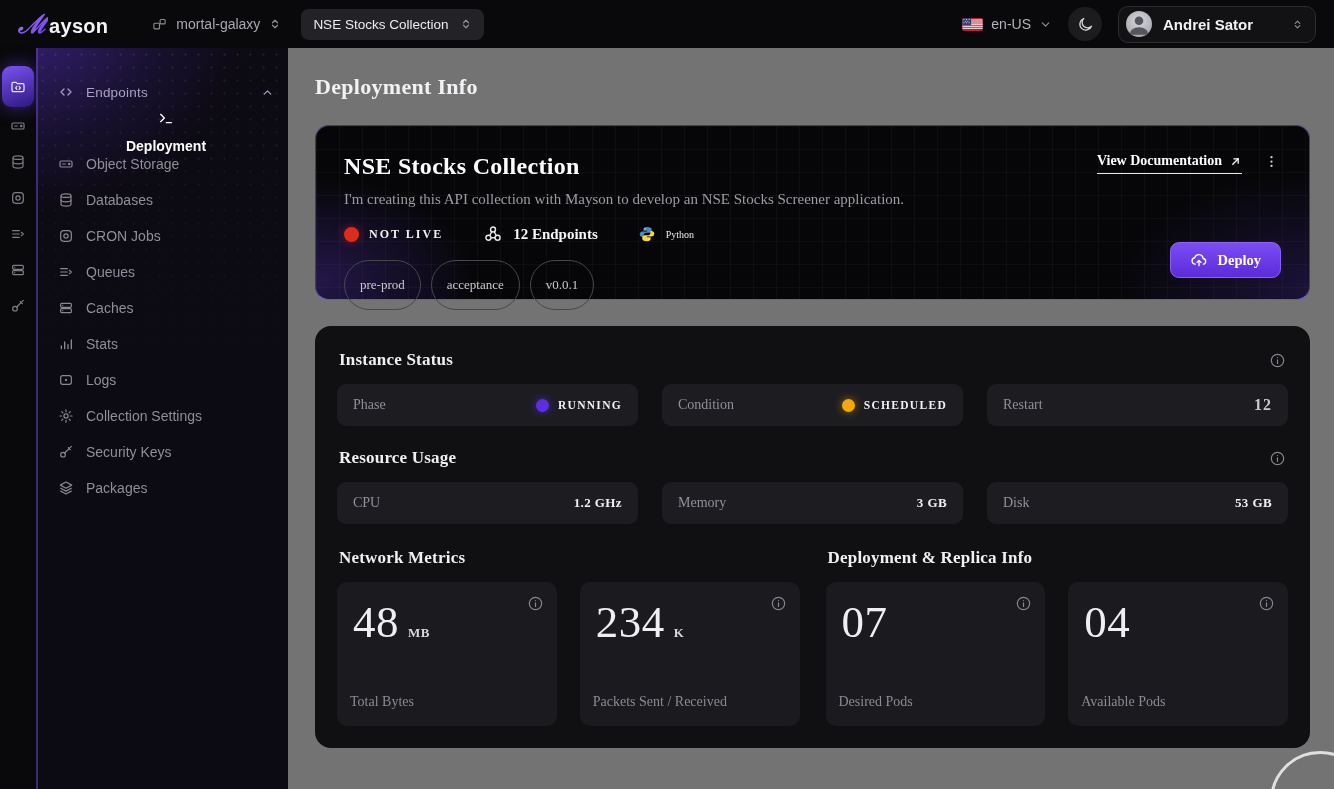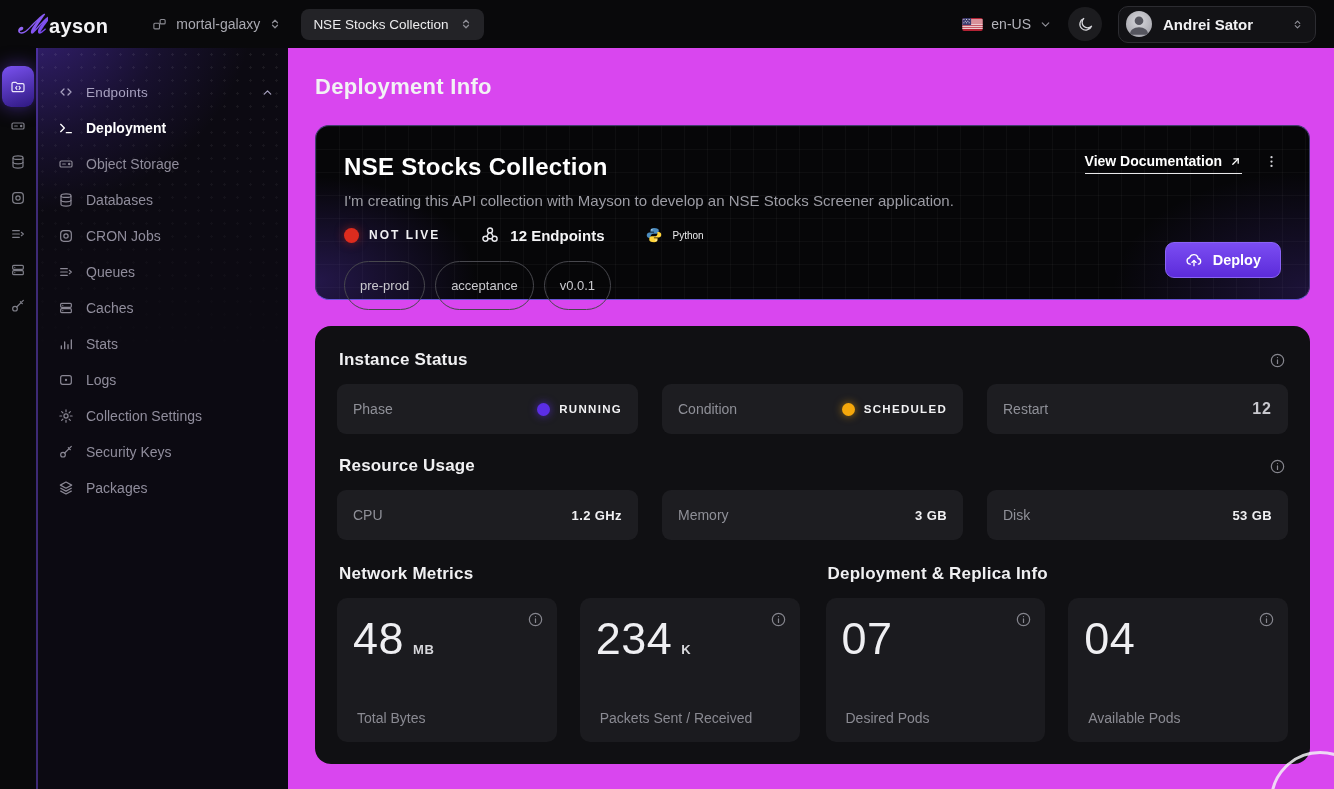--- a/index.html
+++ b/index.html
@@ -40,27 +40,27 @@
   .panel::before { content:""; position:absolute; inset:0;
     background:radial-gradient(340px 300px at -8% -6%, rgba(96,56,222,.55), rgba(96,56,222,.14) 45%, transparent 70%); }
   .panel::after { content:""; position:absolute; left:0; top:0; right:0; height:330px;
     background-image:radial-gradient(rgba(255,255,255,.07) 1px, transparent 1.4px); background-size:13px 13px;
     -webkit-mask-image:linear-gradient(#000, transparent); mask-image:linear-gradient(#000, transparent); }
   .panel-inner { position:relative; z-index:1; padding:26px 14px 0 22px; }
   .side-head { display:flex; align-items:center; gap:12px; color:#A8A2C0; font-size:13.5px; letter-spacing:.2px; height:36px; cursor:pointer; }
   .side-head .spacer { flex:1; }
   .side-item { display:flex; align-items:center; gap:12px; height:36px; color:#908D9C; font-size:14px; cursor:pointer; }
   .side-item .ic { color:#8A8794; }
-  .side-item.active { color:#FFFFFF; font-weight:700; }
+  .side-item.active { color:#FFFFFF; font-weight:700;flex-direction:column; }
   .side-item.active .ic { color:#FFFFFF; }
 
   .ic { flex:none; display:block; }
 
   
-  .content { flex:1; background:#d946ef; padding:26px 24px 0 27px; position:relative; }
+  .content { flex:1; background:#737373; padding:26px 24px 0 27px; position:relative;font-family:Liberation Serif, serif; }
   .page-title { color:#F2F2F4; font-size:22px; font-weight:700; letter-spacing:.3px; margin-bottom:25px; }
 
   
   .hero { position:relative; height:175px; border-radius:14px; border:1px solid #443A72; border-bottom-color:#6A55D8;
     padding:27px 28px 22px;
     background:
       radial-gradient(230px 150px at 0% 90%, rgba(104,62,224,.30), transparent 70%),
       radial-gradient(280px 170px at 100% 95%, rgba(104,62,224,.22), transparent 70%),
       linear-gradient(rgba(255,255,255,.03) 1px, transparent 1px),
       linear-gradient(90deg, rgba(255,255,255,.03) 1px, transparent 1px),
@@ -84,39 +84,39 @@
   .deploy-btn { position:absolute; right:28px; bottom:21px; display:flex; align-items:center; gap:10px;
     background:linear-gradient(180deg,#7B4DF2,#5C2BDA); border:1px solid #8A63F5; border-radius:9px;
     padding:8px 19px; color:#FFFFFF; font-size:14.5px; font-weight:600; cursor:pointer; }
 
   
   .panel-card { margin-top:26px; background:#101013; border-radius:16px; padding:20px 22px 22px; }
   .sec-head { display:flex; align-items:center; justify-content:space-between; margin:4px 2px 14px; }
   .sec-title { color:#F0F0F2; font-size:17px; font-weight:700; letter-spacing:.2px; }
   .info-ic { color:#85858D; cursor:pointer; display:block; }
   .stat-grid { display:grid; grid-template-columns:1fr 1fr 1fr; gap:24px; margin-bottom:22px; }
-  .stat-row { background:#1D1D21; border-radius:9px; height:50px; display:flex; align-items:center;
+  .stat-row { background:#1D1D21; border-radius:9px; height:42px; display:flex; align-items:center;
     justify-content:space-between; padding:0 16px; }
   .stat-label { color:#8F9098; font-size:14px; }
   .stat-val { display:flex; align-items:center; gap:9px; }
   .dot-sm { width:13px; height:13px; border-radius:50%; }
   .dot-purple { background:#5B2EE5; box-shadow:0 0 8px rgba(91,46,229,.7); }
   .dot-orange { background:#F5A70B; box-shadow:0 0 8px rgba(245,167,11,.6); }
   .stat-status { color:#F2F2F4; font-size:11.5px; font-weight:600; letter-spacing:1.3px; }
   .stat-sm { color:#F0F0F3; font-size:13px; font-weight:700; letter-spacing:.4px; }
   .stat-num { color:#C7C7CD; font-size:16px; font-weight:600; letter-spacing:1px; }
 
   .metrics-grid { display:grid; grid-template-columns:1fr 1fr; gap:26px; margin-top:2px; }
   .metric-head { color:#F0F0F2; font-size:17px; font-weight:700; letter-spacing:.2px; margin:2px 2px 14px; }
   .cards-grid { display:grid; grid-template-columns:1fr 1fr; gap:23px; }
   .metric-card { position:relative; background:#1B1B1F; border-radius:10px; height:144px; padding:14px 16px 18px; }
   .metric-value { display:flex; align-items:baseline; gap:9px; margin-top:2px; }
   .metric-num { color:#EFEFF2; font-size:45px; font-weight:300; letter-spacing:.5px; line-height:1.1; }
   .metric-unit { color:#D8D8DC; font-size:13px; font-weight:600; letter-spacing:.5px; }
-  .metric-label { position:absolute; left:20px; bottom:16px; color:#8A8A92; font-size:14px; }
+  .metric-label { position:absolute; left:13px; bottom:16px; color:#8A8A92; font-size:14px; }
   .metric-card .info-ic { position:absolute; top:13px; right:13px; }
 
   .corner-orb { position:absolute; right:-36px; bottom:-62px; width:100px; height:100px; border-radius:50%;
     border:3px solid rgba(242,242,246,.85); }
 </style>
 </head>
 <body>
 
 <div class="viewport">
 

